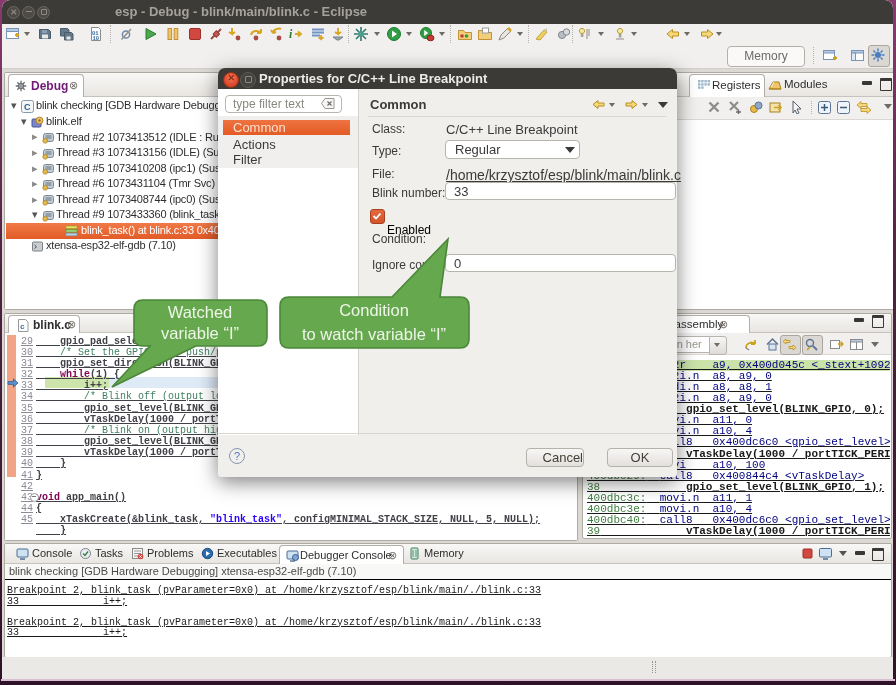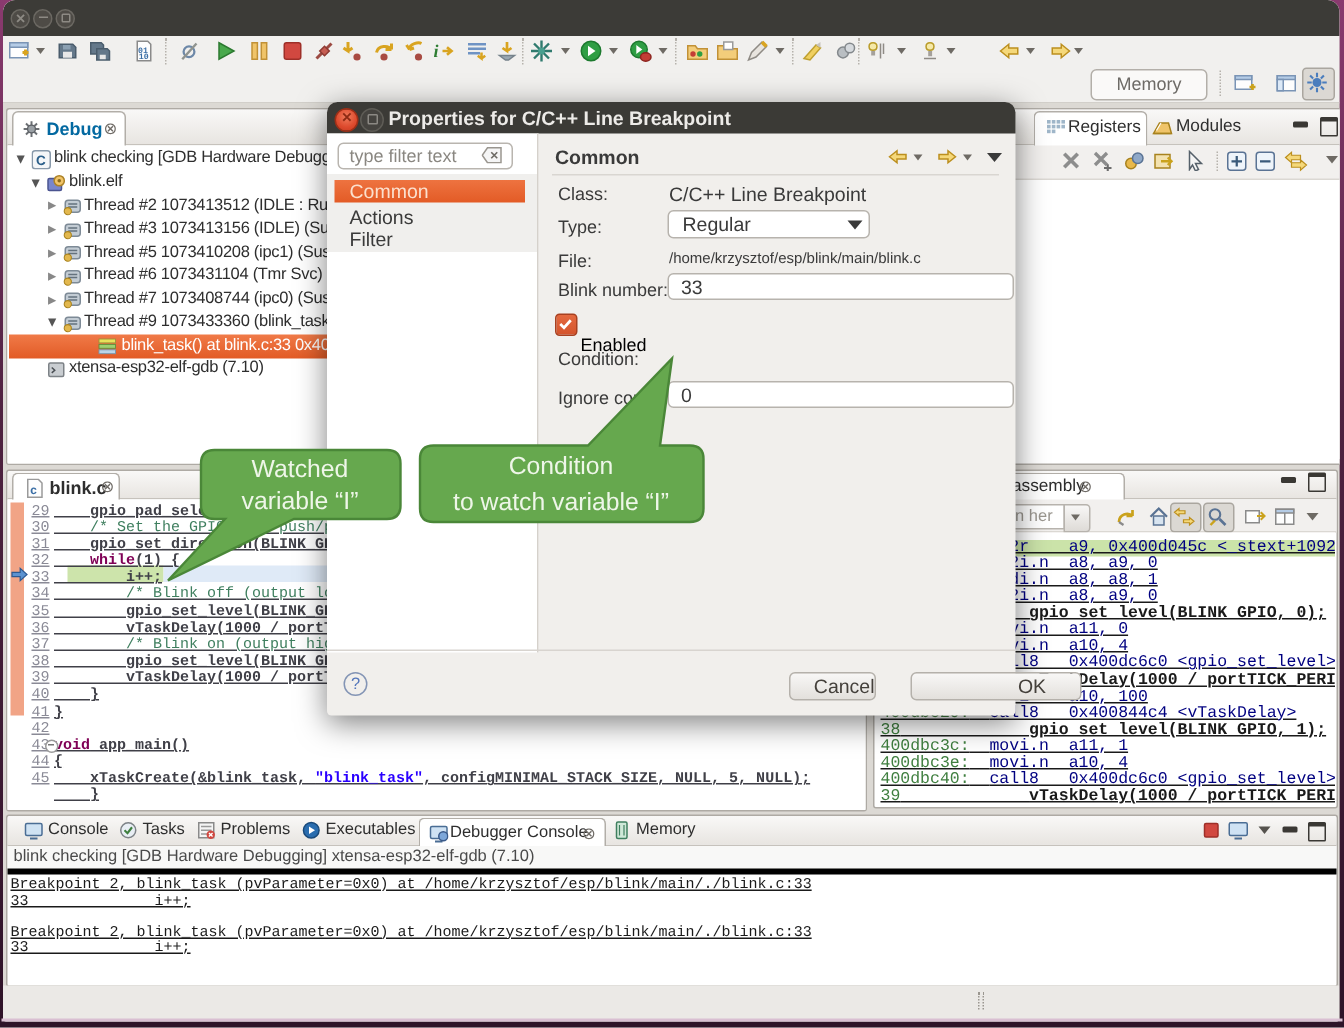--- a/index.html
+++ b/index.html
@@ -32,20 +32,21 @@
 <div id="page">
 <div id="win">
 
   <div class="abs" id="titlebar" style="left:0;top:0;width:891px;height:24px;background:#3c3b37;border-radius:8px 8px 0 0;">
     <div class="abs" style="left:5px;top:5.5px;width:11px;height:11px;border-radius:50%;background:#4e4b46;border:1px solid #6b6862;"></div>
     <div class="abs" style="left:8.2px;top:6.8px;color:#8d8a84;font-size:8.5px;font-weight:bold;">✕</div>
     <div class="abs" style="left:20px;top:5.5px;width:11px;height:11px;border-radius:50%;background:#4e4b46;border:1px solid #6b6862;"></div>
     <div class="abs" style="left:23.5px;top:10.5px;width:6px;height:1.6px;background:#8d8a84;"></div>
     <div class="abs" style="left:35px;top:5.5px;width:11px;height:11px;border-radius:50%;background:#4e4b46;border:1px solid #6b6862;"></div>
     <div class="abs" style="left:38.5px;top:9px;width:4px;height:4px;border:1.4px solid #8d8a84;border-radius:1px;"></div>
+    <div class="abs" style="left:113px;top:4px;font-size:13px;font-weight:bold;color:#a5a29c;">esp - Debug - blink/main/blink.c - Eclipse</div>
   </div>
 
   <div class="abs" id="toolbararea" style="left:0;top:24px;width:891px;height:44px;background:#f1f0ee;border-bottom:1px solid #d2cfca;"></div>
   <svg class="icon" style="left:3px;top:26px" viewBox="0 0 16 16">
         <rect x="1.5" y="2.5" width="12" height="10" fill="#fefefe" stroke="#7a94b5"></rect>
         <rect x="1.5" y="2.5" width="12" height="3" fill="#b5cce6" stroke="#7a94b5"></rect>
         <path d="M10 9l4 0m-2 -2l0 4" stroke="#d9a420" stroke-width="2"></path>
       </svg>
   <div class="dd" style="left:22px;top:32px"></div>
   <svg class="icon" style="left:35px;top:26px" viewBox="0 0 16 16">
@@ -196,21 +197,21 @@
 
   <div class="panel" id="debugpanel" style="left:2px;top:72px;width:572px;height:236px;">
     <div class="tabbar"></div>
     <div class="tab-sel" style="left:3px;width:74px;">
       <svg class="icon" style="left:5px;top:4px;width:14px;height:14px" viewBox="0 0 16 16">
             <g stroke="#6b6f73" stroke-width="1.5">
               <path d="M8 2v12M2 8h12M3.8 3.8l8.4 8.4M12.2 3.8L3.8 12.2"></path>
             </g>
             <circle cx="8" cy="8" r="3" fill="#9aa0a5" stroke="#5d6166"></circle>
           </svg>
-      <span style="position:absolute;left:22px;top:4px;color:#0369a1;font-weight:bold;">Debug</span>
+      <span style="position:absolute;left:22px;top:4px;color:#701a75;font-weight:bold;">Debug</span>
       <span style="position:absolute;left:60px;top:4px;color:#6f6b66;font-size:11px;">⊗</span>
     </div>
     <div class="abs" style="left:0;top:24px;right:0;bottom:0;background:#fff;font-size:11px;letter-spacing:-0.2px;color:#2e2e2e;">
       <div class="abs" style="left:6px;top:2px;color:#555;">▾</div>
       <svg class="abs" style="left:16px;top:3px;width:13px;height:13px" viewBox="0 0 13 13">
             <rect x="0.5" y="0.5" width="12" height="12" rx="2" fill="#f4f6f8" stroke="#8899aa"></rect>
             <text x="3" y="10" font-size="9" font-weight="bold" fill="#2b5f8a">C</text>
           </svg>
       <div class="abs" style="left:31px;top:2px;">blink checking [GDB Hardware Debugging]</div>
       <div class="abs" style="left:16px;top:18px;color:#555;">▾</div>
@@ -504,21 +505,21 @@
     <svg class="abs" style="left:795px;top:2px;width:15px;height:15px" viewBox="0 0 15 15">
           <rect x="3" y="3" width="9" height="9" rx="1" fill="#d14840" stroke="#9e2f28"></rect>
         </svg>
     <svg class="abs" style="left:813px;top:2px;width:15px;height:15px" viewBox="0 0 15 15">
           <rect x="1.5" y="2.5" width="12" height="8.5" rx="1" fill="#cfe2f3" stroke="#4a6d94"></rect>
           <path d="M5 13h5" stroke="#4a6d94" stroke-width="1.4"></path>
         </svg>
     <div class="abs" style="left:834px;top:7px;width:0;height:0;border-left:4.5px solid transparent;border-right:4.5px solid transparent;border-top:5.5px solid #55524d;"></div>
     <div class="abs" style="left:850px;top:7px;width:10px;height:4px;background:#3a3834;border-radius:1px;"></div>
     <div class="abs" style="left:867px;top:4px;width:10px;height:9px;border:1.5px solid #3a3834;border-top:3px solid #3a3834;border-radius:1px;"></div>
-    <div class="abs" style="left:0;top:20px;right:0;height:15px;background:#f8f8f7;border-bottom:4px solid #000000;font-size:11px;color:#4a4a4a;">
+    <div class="abs" style="left:0;top:20px;right:0;height:15px;background:#f8f8f7;border-bottom:1px solid #000000;font-size:11px;color:#4a4a4a;">
           <span style="position:absolute;left:4px;top:1px;">blink checking [GDB Hardware Debugging] xtensa-esp32-elf-gdb (7.10)</span>
         </div>
     <pre class="mono abs" style="left:2px;top:42px;margin:0;font-size:10px;line-height:10.55px;color:#1a1a1a;">Breakpoint 2, blink_task (pvParameter=0x0) at /home/krzysztof/esp/blink/main/./blink.c:33
 33              i++;
 
 Breakpoint 2, blink_task (pvParameter=0x0) at /home/krzysztof/esp/blink/main/./blink.c:33
 33              i++;</pre>
   </div>
 
   <div class="abs" id="statusbar" style="left:0;top:657px;width:891px;height:24px;background:#ebe9e6;"></div>
@@ -558,40 +559,40 @@
     <div class="abs" style="left:440px;top:34px;width:0;height:0;border-left:5px solid transparent;border-right:5px solid transparent;border-top:6px solid #3a3a3a;"></div>
     <div class="abs" style="left:150px;top:48px;width:298px;height:1px;background:#d9d6d1;"></div>
     <div class="abs" style="left:154px;top:54px;font-size:12px;color:#3a3a3a;">Class:</div>
     <div class="abs" style="left:228px;top:54px;font-size:13px;color:#3a3a3a;">C/C++ Line Breakpoint</div>
     <div class="abs" style="left:154px;top:76px;font-size:12px;color:#3a3a3a;">Type:</div>
     <div class="abs" style="left:227px;top:72px;width:133px;height:17px;background:#fff;border:1px solid #b7b3ad;border-radius:4px;font-size:13px;color:#3a3a3a;">
           <span style="position:absolute;left:9px;top:1px;">Regular</span>
         </div>
     <div class="abs" style="left:347px;top:79px;width:0;height:0;border-left:5px solid transparent;border-right:5px solid transparent;border-top:6px solid #3a3a3a;"></div>
     <div class="abs" style="left:154px;top:99px;font-size:12px;color:#3a3a3a;">File:</div>
-    <div class="abs" style="left:228px;top:99px;font-size:10px;color:#3a3a3a;">/home/krzysztof/esp/blink/main/blink.c</div>
+    <div class="abs" style="left:228px;top:99px;font-size:14px;color:#3a3a3a;text-decoration:underline;">/home/krzysztof/esp/blink/main/blink.c</div>
     <div class="abs" style="left:154px;top:118px;font-size:12px;color:#3a3a3a;">Blink number:</div>
     <div class="abs" style="left:227px;top:114px;width:229px;height:16px;background:#fff;border:1px solid #b7b3ad;border-radius:4px;font-size:13px;color:#3a3a3a;">
           <span style="position:absolute;left:8px;top:1px;">33</span>
         </div>
     <div class="abs" style="left:152px;top:141px;width:13px;height:13px;border-radius:3px;background:linear-gradient(180deg,#e4693f,#d4542c);border:1px solid #a84020;"></div>
     <svg class="abs" style="left:153px;top:142px;width:12px;height:12px" viewBox="0 0 12 12">
           <path d="M2.5 6l2.5 2.5L9.5 3.5" fill="none" stroke="#fff" stroke-width="1.8"></path>
         </svg>
     <div class="abs" style="left:169px;top:155px;font-size:12px;color:#000000;">Enabled</div>
     <div class="abs" style="left:154px;top:164px;font-size:12px;color:#3a3a3a;">Condition:</div>
     <div class="abs" style="left:154px;top:190px;font-size:12px;color:#3a3a3a;">Ignore count:</div>
     <div class="abs" style="left:227px;top:186px;width:229px;height:16px;background:#fff;border:1px solid #b7b3ad;border-radius:4px;font-size:13px;color:#3a3a3a;">
           <span style="position:absolute;left:8px;top:1px;">0</span>
         </div>
 
     <div class="abs" style="left:0;top:365px;width:459px;height:1px;background:#d8d4cf;"></div>
     <div class="abs" style="left:11px;top:380px;width:14px;height:14px;border-radius:50%;border:1.5px solid #8495b5;color:#5577bb;font-size:11px;text-align:center;line-height:14px;">?</div>
     <div class="btn" style="left:308px;top:380px;width:56px;height:17px;line-height:17px;text-align:right;">Cancel</div>
-    <div class="btn" style="left:389px;top:380px;width:64px;height:17px;line-height:17px;padding-left:48px;">OK</div>
+    <div class="btn" style="left:389px;top:380px;width:64px;height:17px;line-height:17px;">OK</div>
   </div>
 
   <svg class="abs" style="left:0;top:0;width:891px;height:681px;pointer-events:none;" viewBox="0 0 891 681">
     <path d="M141,300 H256 Q265,300 265,309 V337 Q265,346 256,346 H194 L110,387 L148,346 H141 Q132,346 132,337 V309 Q132,300 141,300 Z" fill="#66a84e" stroke="#4a8738" stroke-width="1.6"></path>
     <path d="M287,297 H390 L446,239 L438,297 H458 Q467,297 467,306 V339 Q467,348 458,348 H287 Q278,348 278,339 V306 Q278,297 287,297 Z" fill="#66a84e" stroke="#4a8738" stroke-width="1.6"></path>
     <text x="198" y="318" font-size="16.5" fill="#eef6e8" text-anchor="middle" font-family="Liberation Sans">Watched</text>
     <text x="198" y="339" font-size="16.5" fill="#eef6e8" text-anchor="middle" font-family="Liberation Sans">variable “I”</text>
     <text x="372" y="316" font-size="16.5" fill="#eef6e8" text-anchor="middle" font-family="Liberation Sans">Condition</text>
     <text x="372" y="340" font-size="16.5" fill="#eef6e8" text-anchor="middle" font-family="Liberation Sans">to watch variable “I”</text>
   </svg>

